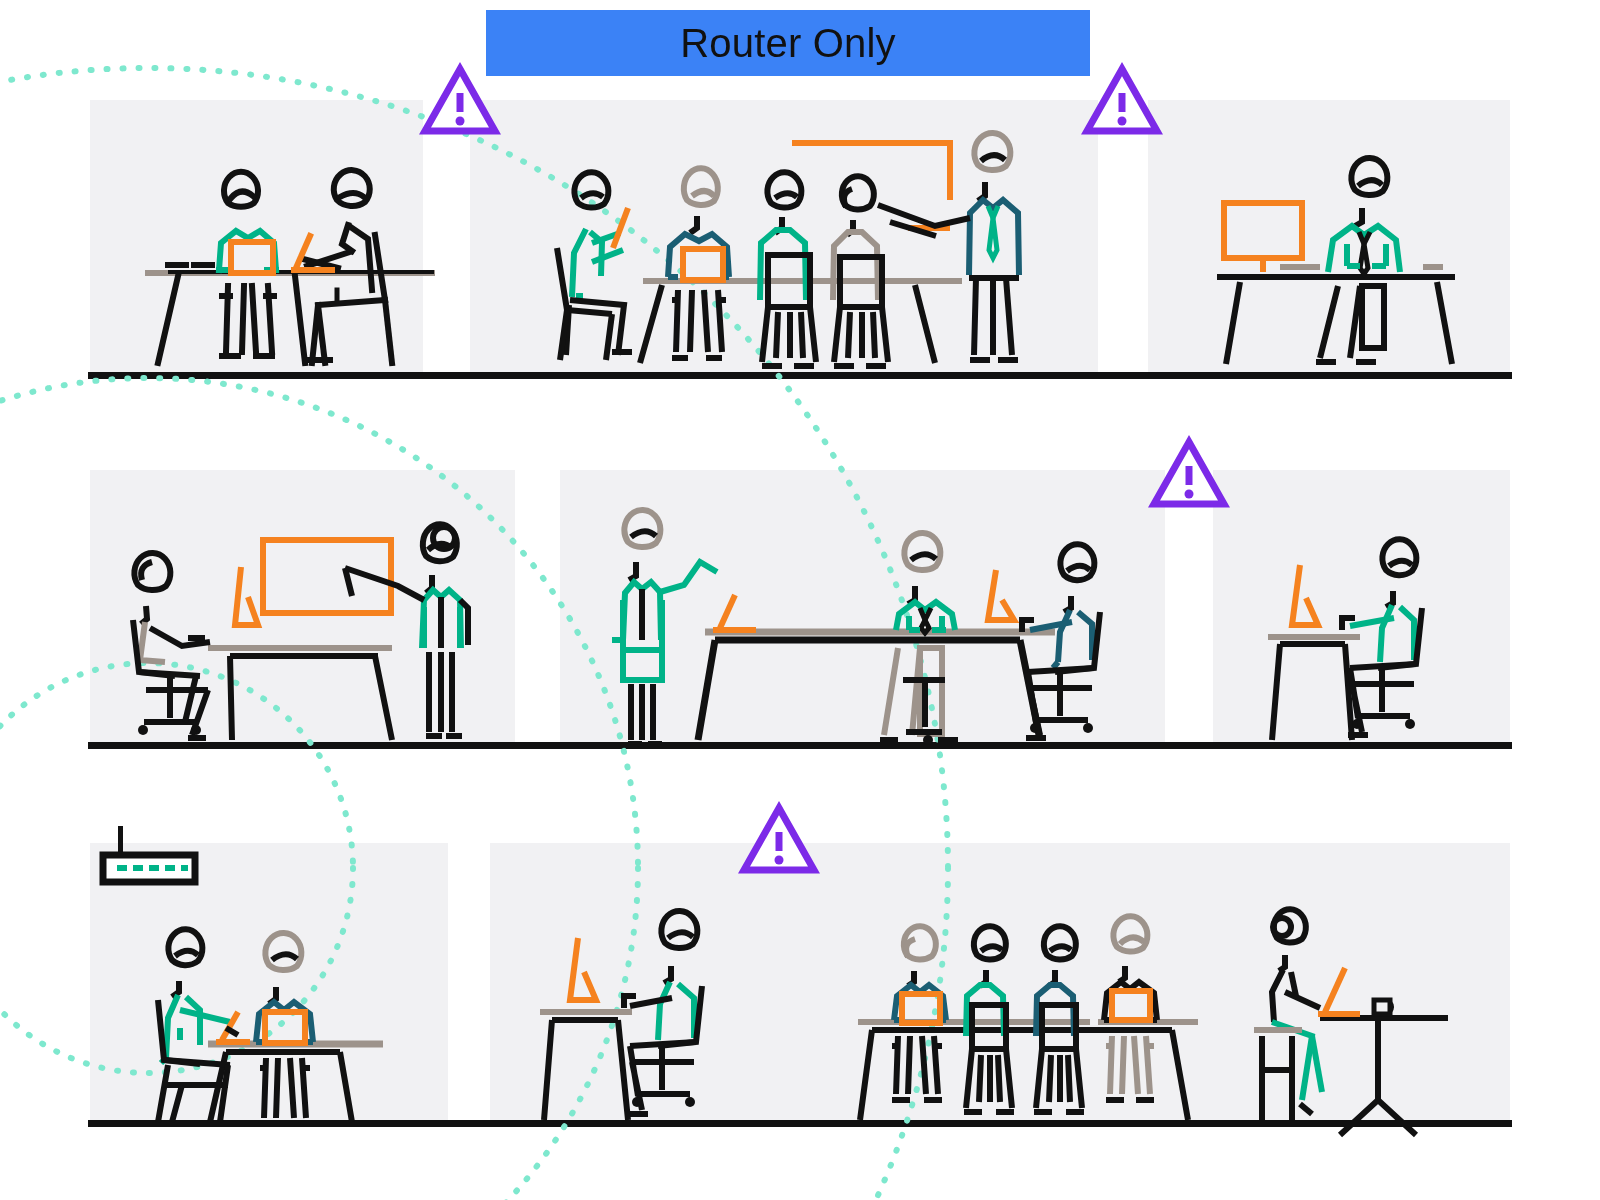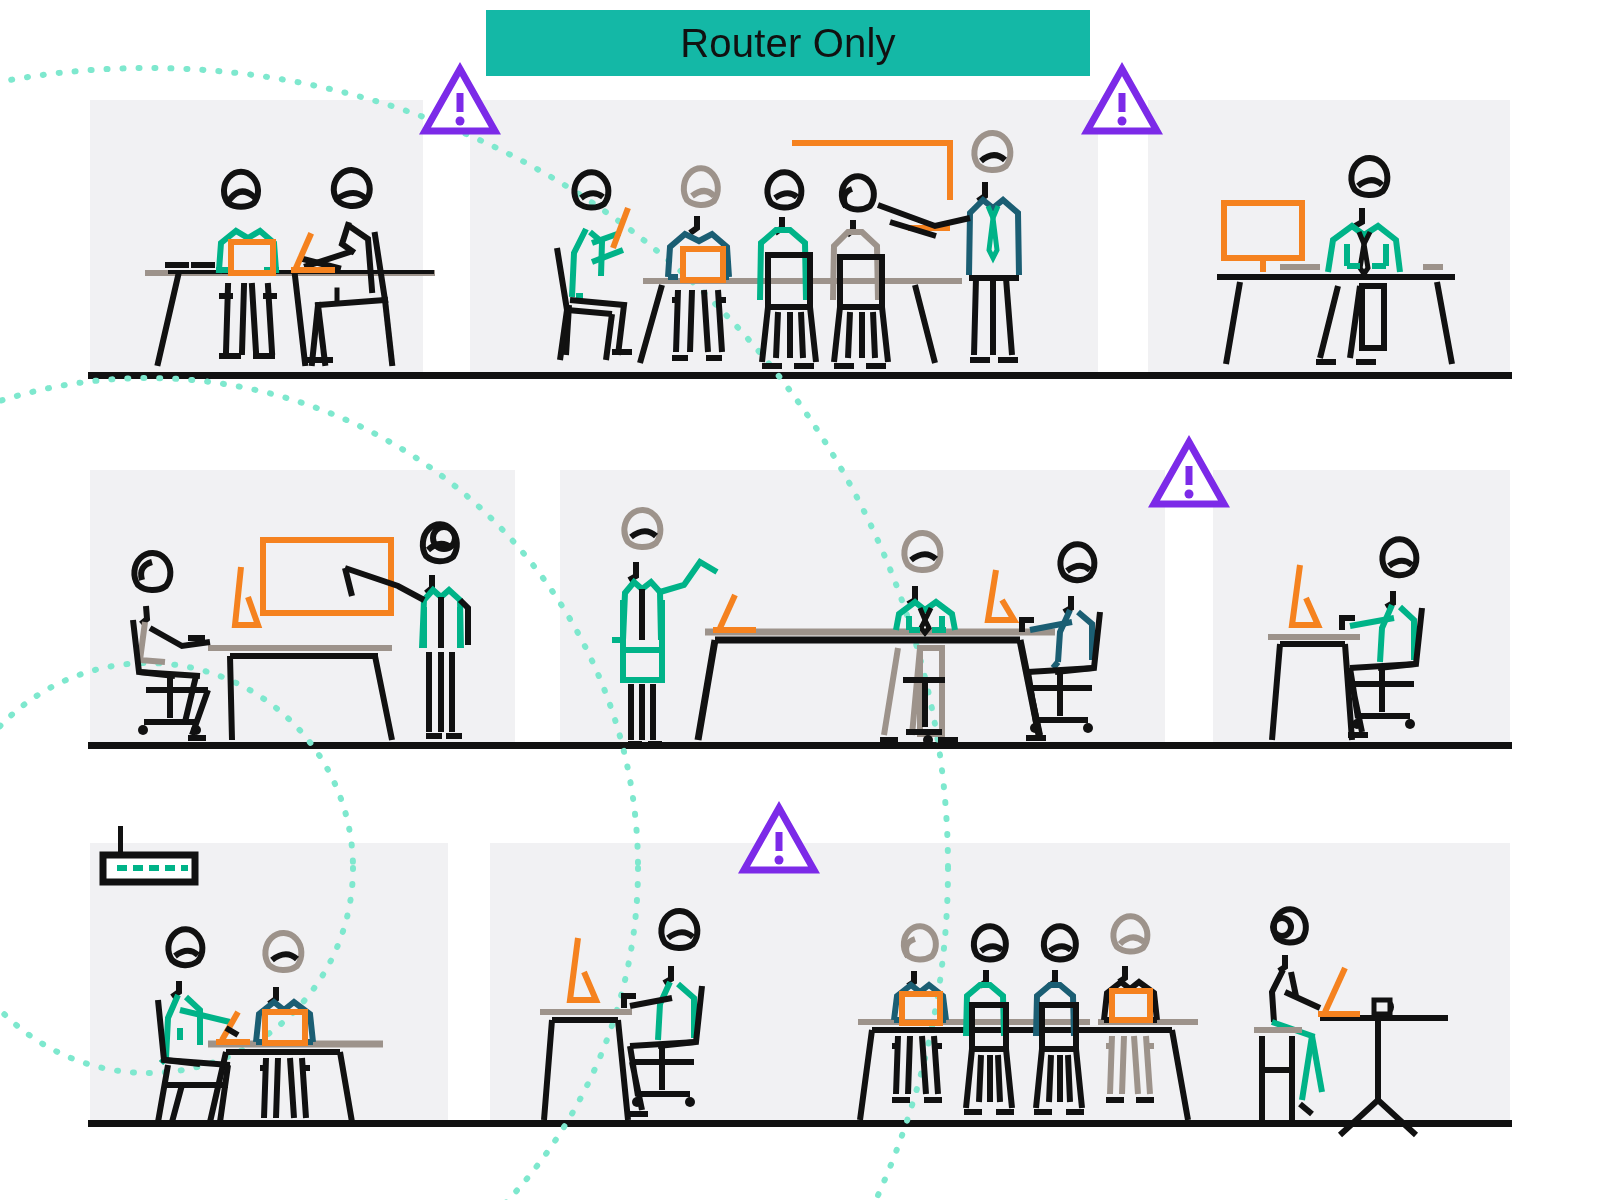--- a/index.html
+++ b/index.html
@@ -577,17 +577,17 @@
       </g>
       <g>
         <path d="M779,808 L814,870 L744,870 Z" fill="#FFFFFF" stroke="#7C2AE8" stroke-width="7" stroke-linejoin="miter"></path>
         <line x1="779" y1="832" x2="779" y2="851" stroke="#7C2AE8" stroke-width="7"></line>
         <circle cx="779" cy="860" r="4.5" fill="#7C2AE8"></circle>
       </g>
     </g>
 
   </svg>
 
-  <div class="banner" id="title-banner" style="left: 486px; top: 10px; width: 604px; height: 66px; background: #14b8a6;">
+  <div class="banner" id="title-banner" style="left: 486px; top: 10px; width: 604px; height: 66px; background: #3b82f6;">
     <span class="banner-label" style="color: rgb(17, 17, 17);">Router Only</span>
   </div>
 
 </div>
 
 </body></html>

